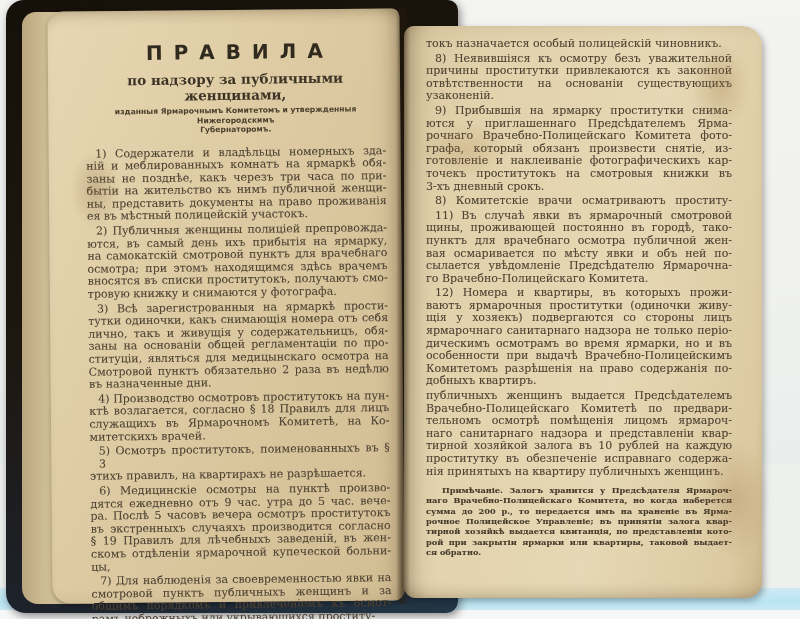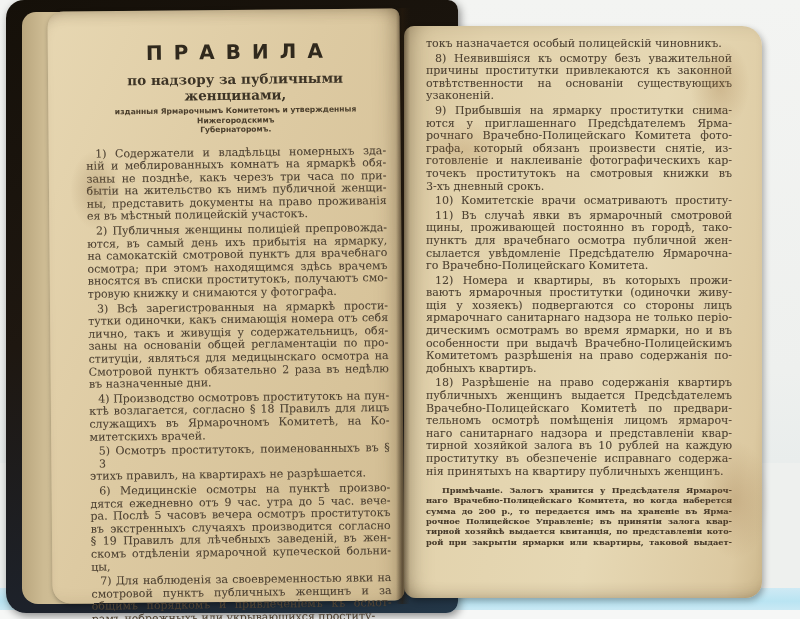--- a/index.html
+++ b/index.html
@@ -141,57 +141,58 @@
           <div class="para">
             <div class="line first">9) Прибывшія на ярмарку проститутки снима-</div>
             <div class="line">ются у приглашеннаго Предсѣдателемъ Ярма-</div>
             <div class="line">рочнаго Врачебно-Полицейскаго Комитета фото-</div>
             <div class="line">графа, который обязанъ произвести снятіе, из-</div>
             <div class="line">готовленіе и наклеиваніе фотографическихъ кар-</div>
             <div class="line">точекъ проститутокъ на смотровыя книжки въ</div>
             <div class="line last">3-хъ дневный срокъ.</div>
           </div>
           <div class="para">
-            <div class="line first">10) Комитетскіе врачи осматриваютъ проститу-</div>
+            <div class="line first">8) Комитетскіе врачи осматриваютъ проститу-</div>
           </div>
           <div class="para">
             <div class="line first">11) Въ случаѣ явки въ ярмарочный смотровой</div>
             <div class="line">щины, проживающей постоянно въ городѣ, тако-</div>
             <div class="line">пунктъ для врачебнаго осмотра публичной жен-</div>
+            <div class="line">вая осмаривается по мѣсту явки и объ ней по-</div>
             <div class="line">сылается увѣдомленіе Предсѣдателю Ярмарочна-</div>
             <div class="line last">го Врачебно-Полицейскаго Комитета.</div>
           </div>
           <div class="para">
             <div class="line first">12) Номера и квартиры, въ которыхъ прожи-</div>
             <div class="line">ваютъ ярмарочныя проститутки (одиночки живу-</div>
             <div class="line">щія у хозяекъ) подвергаются со стороны лицъ</div>
             <div class="line">ярмарочнаго санитарнаго надзора не только періо-</div>
             <div class="line">дическимъ осмотрамъ во время ярмарки, но и въ</div>
             <div class="line">особенности при выдачѣ Врачебно-Полицейскимъ</div>
             <div class="line">Комитетомъ разрѣшенія на право содержанія по-</div>
             <div class="line last">добныхъ квартиръ.</div>
           </div>
           <div class="para">
-            <div class="line first">18) Разрѣшеніе на право содержанія квартиръ</div>
             <div class="line">публичныхъ женщинъ выдается Предсѣдателемъ</div>
             <div class="line">Врачебно-Полицейскаго Комитетѣ по предвари-</div>
             <div class="line">тельномъ осмотрѣ помѣщенія лицомъ ярмароч-</div>
             <div class="line">наго санитарнаго надзора и представленіи квар-</div>
             <div class="line">тирной хозяйкой залога въ 10 рублей на каждую</div>
             <div class="line">проститутку въ обезпеченіе исправнаго содержа-</div>
             <div class="line last">нія принятыхъ на квартиру публичныхъ женщинъ.</div>
           </div>
         </div>
       <div class="page-text note">
           <div class="line first">Примѣчаніе. Залогъ хранится у Предсѣдателя Ярмароч-</div>
           <div class="line">наго Врачебно-Полицейскаго Комитета, но когда наберется</div>
           <div class="line">сумма до 200 р., то передается имъ на храненіе въ Ярма-</div>
           <div class="line">рочное Полицейское Управленіе; въ принятіи залога квар-</div>
           <div class="line">тирной хозяйкѣ выдается квитанція, по представленіи кото-</div>
           <div class="line">рой при закрытіи ярмарки или квартиры, таковой выдает-</div>
+          <div class="line last">ся обратно.</div>
         </div>
     </div>
   </div>
 
   <div class="gutter"></div>
 
   <div class="stain s1"></div>
   <div class="stain s2"></div>
   <div class="stain s3"></div>
   <div class="stain s4"></div>

